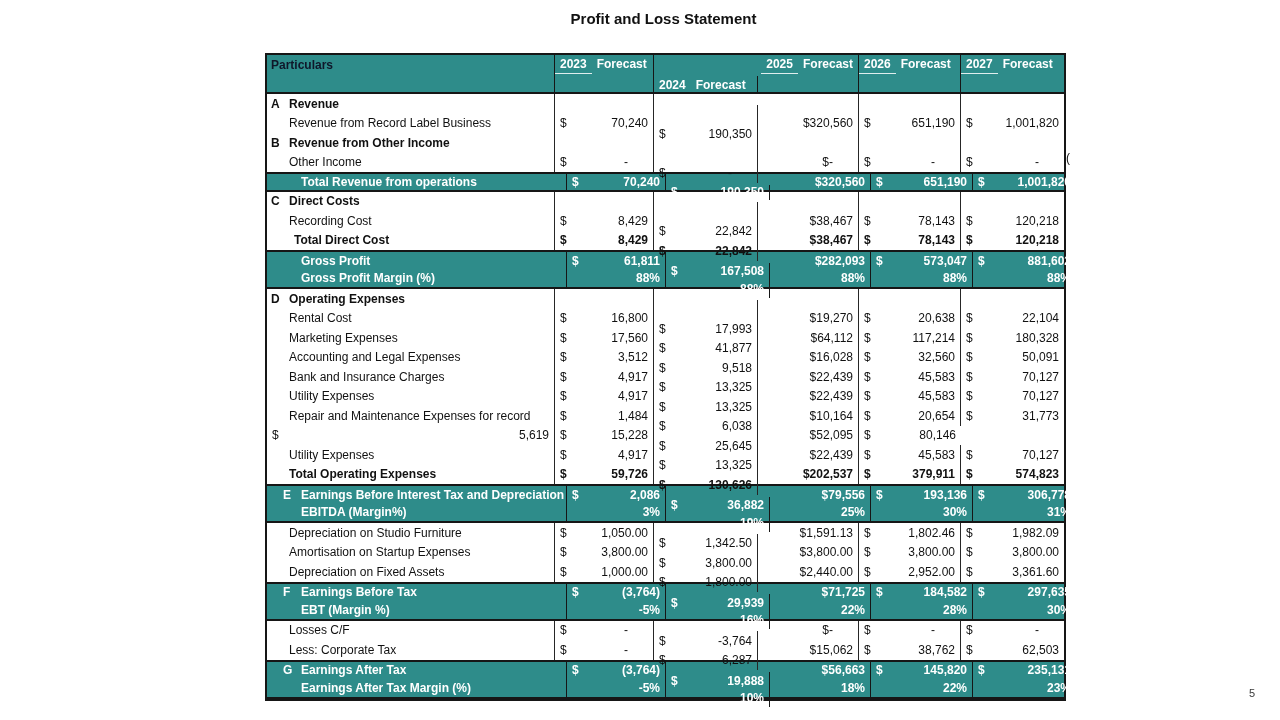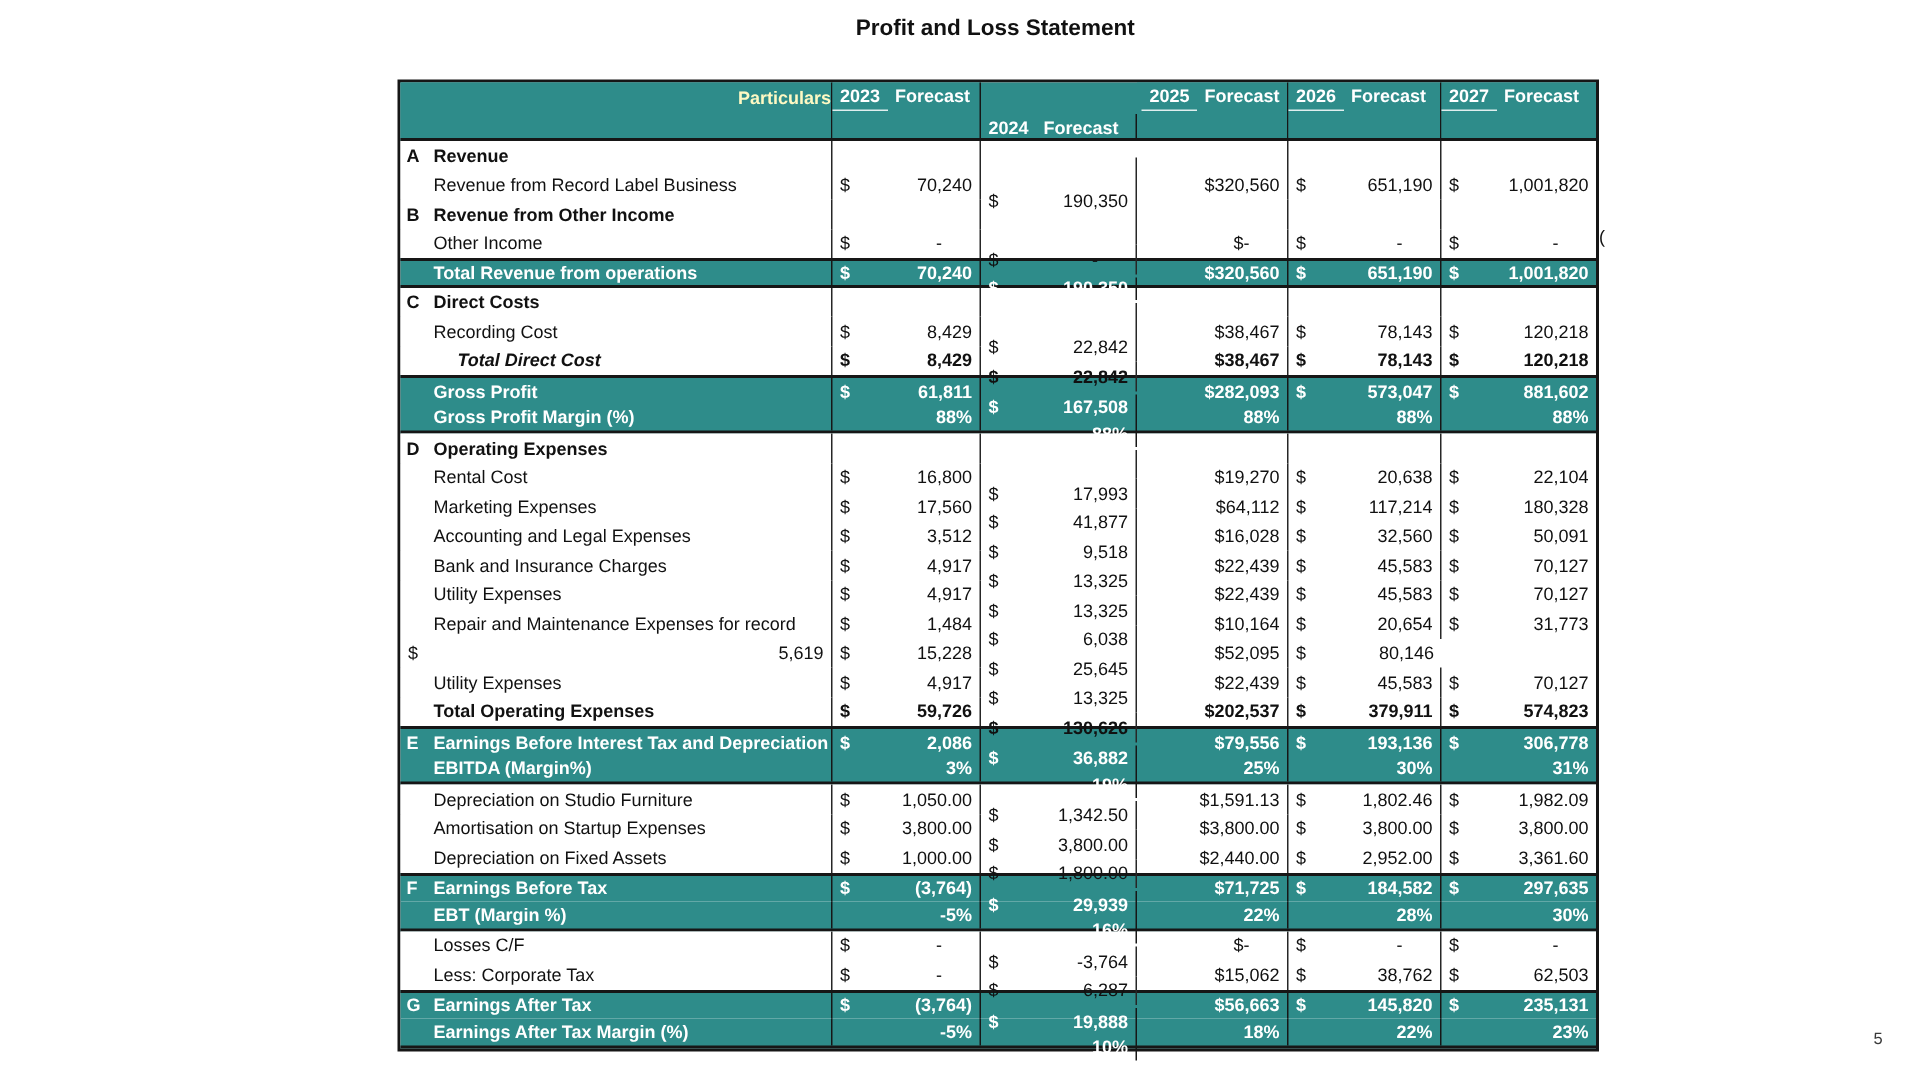--- a/index.html
+++ b/index.html
@@ -24,22 +24,22 @@
   .trow > :nth-child(1){width:288px;flex:0 0 288px;}
   .trow > :nth-child(2){width:99px;flex:0 0 99px;}
   .trow > :nth-child(3){width:104px;flex:0 0 104px;margin-top:21px;}
   .trow > :nth-child(4){width:101px;flex:0 0 101px;justify-content:flex-end;}
   .trow > :nth-child(5){width:102px;flex:0 0 102px;}
   .trow > :nth-child(6){width:103px;flex:0 0 103px;}
 
   
   .thead{height:39px;box-sizing:border-box;border-bottom:2px solid var(--border-dark);background:var(--teal);}
   .headp{
-    box-sizing:border-box;background:var(--teal);color:#fef9c3;font-weight:bold;
-    font-size:12px;padding:3px 0 0 4px;border-right:1px solid var(--border-dark);text-align:right;
+    box-sizing:border-box;background:var(--teal);color:#0f172a;font-weight:bold;
+    font-size:12px;padding:3px 0 0 4px;border-right:1px solid var(--border-dark);
   }
   .ycol{display:flex;flex-direction:row;box-sizing:border-box;background:var(--teal);border-right:1px solid var(--border-dark);}
   .trow > .ycol:last-child{border-right:none;}
   .ycell{
     color:#fff;font-weight:bold;font-size:12px;text-align:right;
     padding:0 5px;box-sizing:border-box;
   }
   .year{height:19px;line-height:19px;border-bottom:1px solid rgba(255,255,255,0.85);}
   .forecast{height:18px;line-height:18px;}
 
@@ -56,22 +56,22 @@
   .part{padding-left:4px;}
   .letter{flex:0 0 18px;width:18px;font-weight:bold;}
   .label{white-space:nowrap;}
   .num{justify-content:space-between;padding:0 5px;}
   .cur{flex:0 0 auto;}
   .val{white-space:nowrap;}
   .val.dash{padding-right:20px;}
   .val.pct{width:100%;text-align:right;}
   .section .label{font-weight:bold;}
   .item_bold{font-weight:bold;}
-  .label.indent{margin-left:16px;font-style:italic;}
-  .teal,.teal_percent{background:var(--teal);color:#fff;font-weight:bold;}
+  .label.indent{margin-left:5px;}
+  .teal,.teal_percent{background:var(--teal);color:#fff;font-weight:bold;padding-left:12px;}
   .teal .cell,.teal_percent .cell{border-right-color:var(--border-dark);}
   .band-top{border-top:2px solid var(--border-dark);}
   .band-bottom{border-bottom:2px solid var(--border-dark);}
 
   .artifact{position:absolute;left:1066px;top:151px;font-size:12px;color:#111;}
   .pagenum{position:absolute;left:1249px;top:687px;font-size:11px;color:#3a3a3a;}
 </style>
 </head>
 <body>
 

